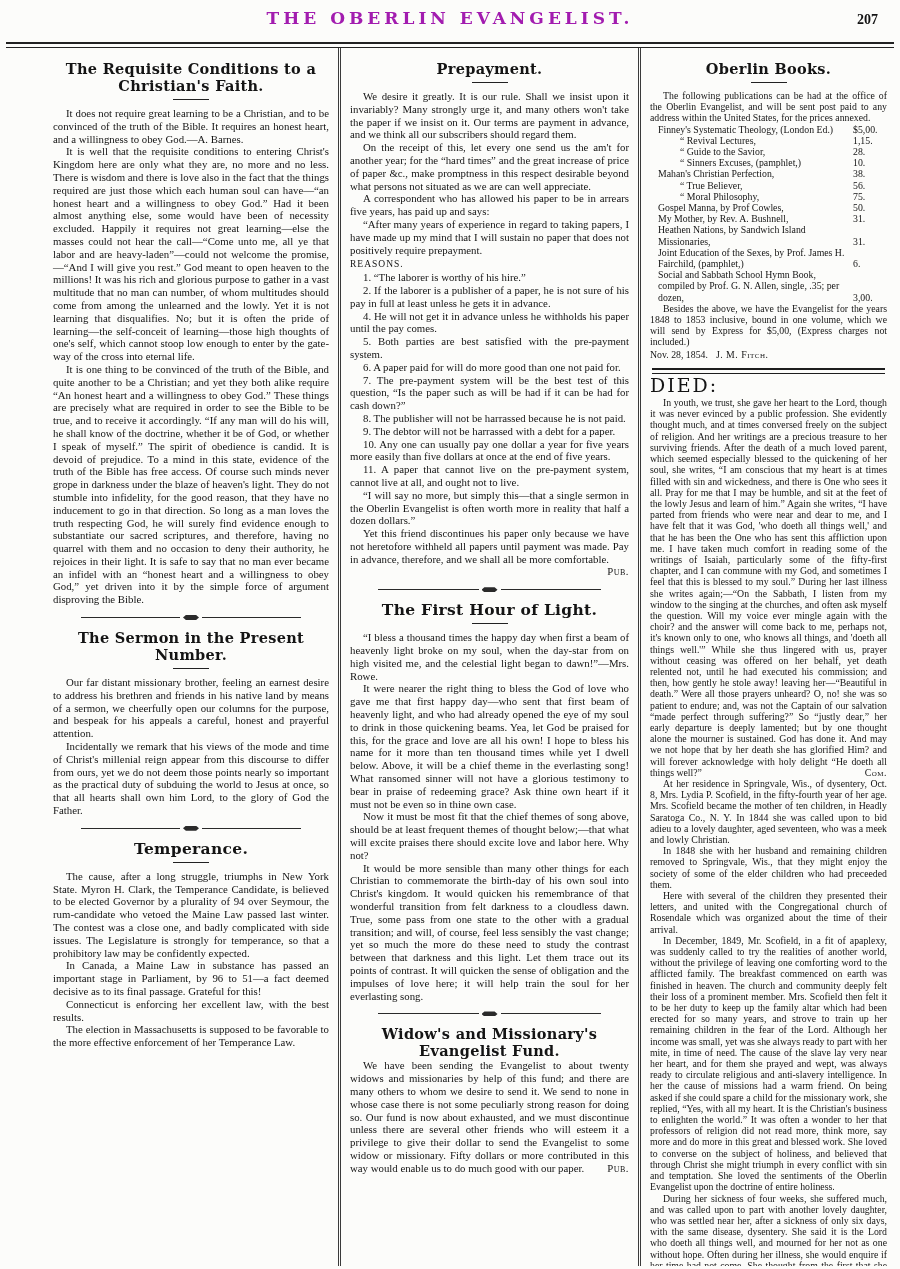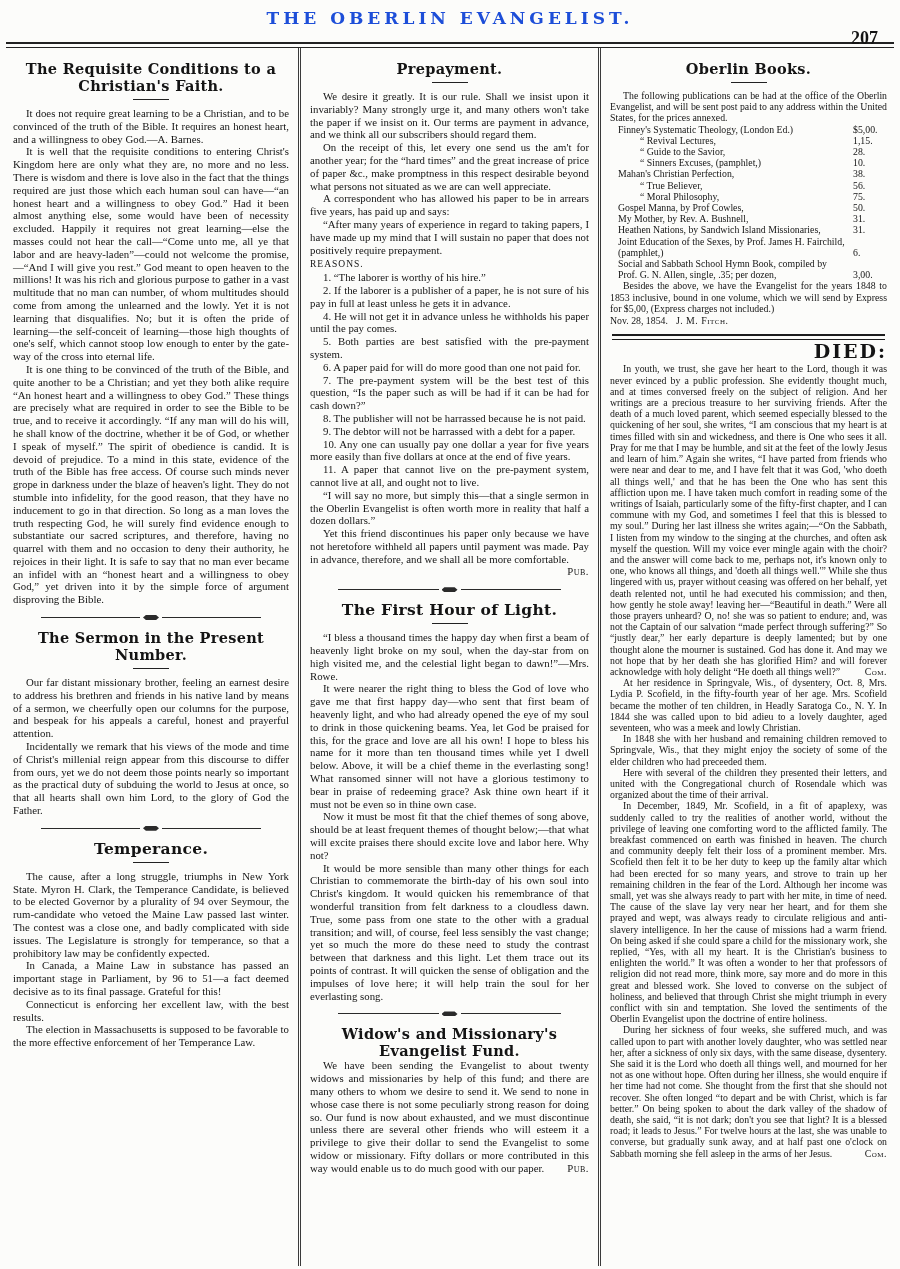--- a/index.html
+++ b/index.html
@@ -4,25 +4,25 @@
 <style>
   html,body{margin:0;padding:0;background:#e8e8e6;}
   .page{
     width:900px;height:1269px;margin:0 auto;box-sizing:border-box;
     background:#fcfcfa;color:#141414;overflow:hidden;position:relative;
     font-family:"Liberation Serif","DejaVu Serif",serif;
   }
   .masthead{position:relative;height:40px;padding-top:8px;box-sizing:border-box;}
   .masthead .title{
     text-align:center;font-family:"DejaVu Serif",serif;font-size:17px;
-    letter-spacing:4px;font-weight:bold;color:#1d4ed8;
+    letter-spacing:4px;font-weight:bold;color:#a21caf;
   }
-  .masthead .pageno{position:absolute;right:22px;top:28px;font-size:18px;font-weight:bold;}
+  .masthead .pageno{position:absolute;right:22px;top:12px;font-size:14px;font-weight:bold;}
   .toprule{border-top:2px solid #222;border-bottom:1px solid #222;height:3px;margin:2px 6px 0 6px;}
-  .cols{display:flex;height:1218px;padding:0 4px;}
+  .cols{display:flex;height:1218px;padding:0 4px;margin-left:40px;}
   .col{box-sizing:border-box;overflow:hidden;padding:6px 9px 0 9px;text-align:justify;}
   .col1{flex:0 0 297px;border-right:3px double #3a3a3a;}
   .col2{flex:0 0 300px;border-right:3px double #3a3a3a;}
   .col3{flex:1;}
   .col1,.col2{font-size:10.8px;line-height:12.8px;}
   .col3{font-size:9.8px;line-height:11.2px;}
   h2.art{
     font-family:"DejaVu Serif",serif;text-align:center;font-weight:bold;
     font-size:14.5px;line-height:17px;margin:6px 0 0 0;letter-spacing:.3px;
   }
@@ -37,22 +37,22 @@
   .sig{float:right;font-variant:small-caps;letter-spacing:.5px;padding-left:8px;}
   .reasons-head{text-align:left;font-size:9.5px;letter-spacing:1px;margin:2px 0 0 0;}
   ol.reasons{list-style:none;margin:0;padding:0;}
   ol.reasons li{text-indent:13px;margin:0;}
   .bookrow{display:flex;align-items:flex-end;text-align:left;}
   .bookrow .bt{flex:1;padding-left:8px;}
   .bookrow.ditto .bt{padding-left:30px;}
   .bookrow .bp{white-space:nowrap;padding-left:6px;min-width:34px;}
   .hymn .bt{padding-left:8px;}
   .dateline{display:flex;margin-top:1px;}
-  .died-title{font-family:"DejaVu Serif",serif;text-align:right;font-size:19px;
-    letter-spacing:2px;font-weight:700;margin:4px 0 6px 0;}
+  .died-title{font-family:"DejaVu Serif",serif;text-align:left;font-size:19px;
+    letter-spacing:2px;font-weight:400;margin:4px 0 6px 0;}
   .clear{clear:both;}
 </style>
 </head>
 <body>
 
 <div class="page">
 
   <div class="masthead">
     <div class="title">THE OBERLIN EVANGELIST.</div>
     <div class="pageno">207</div>

